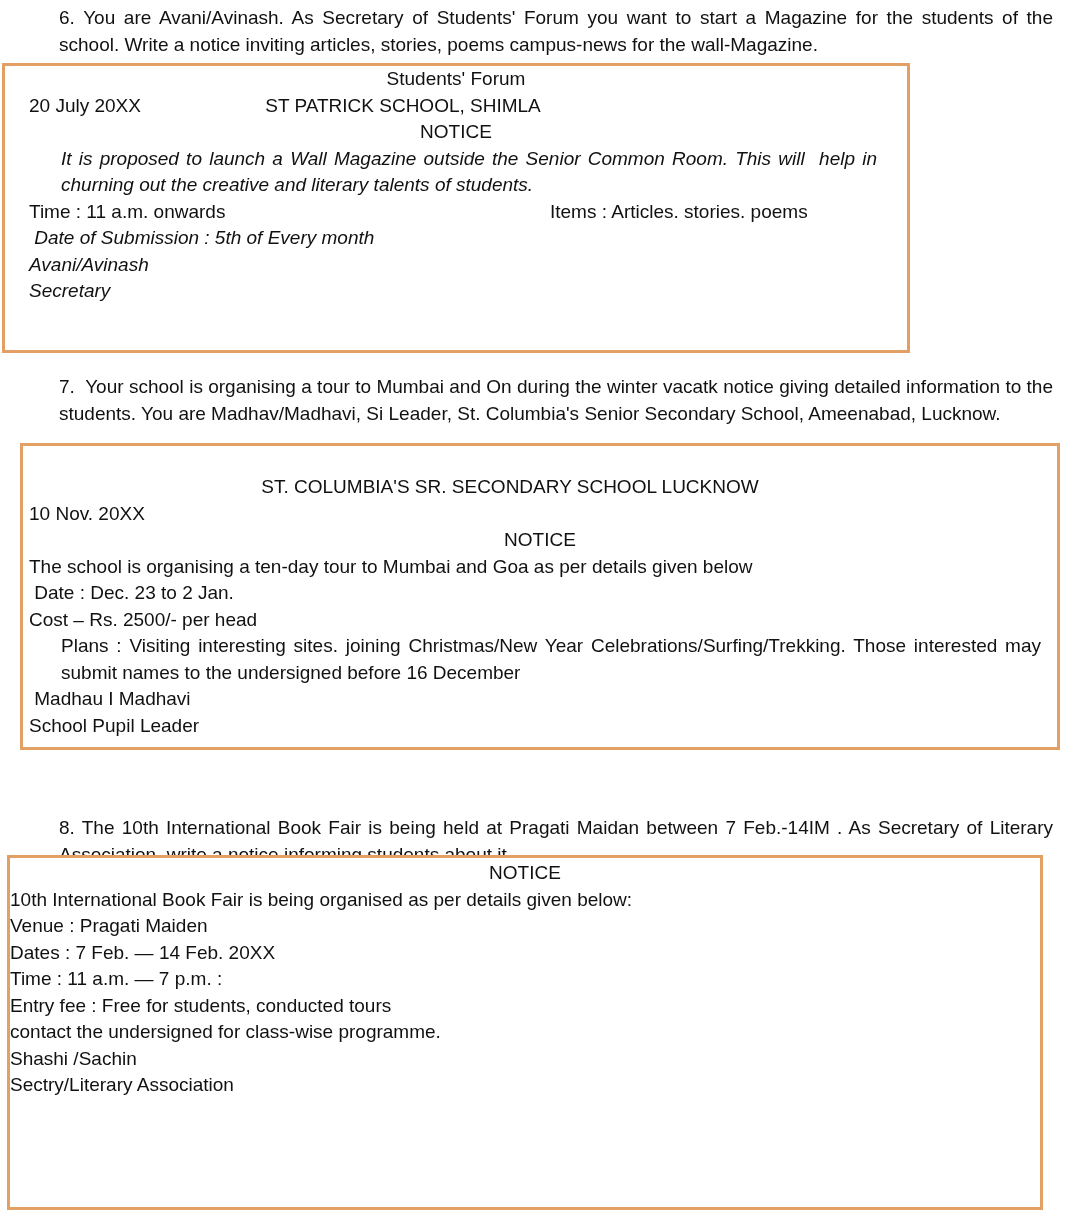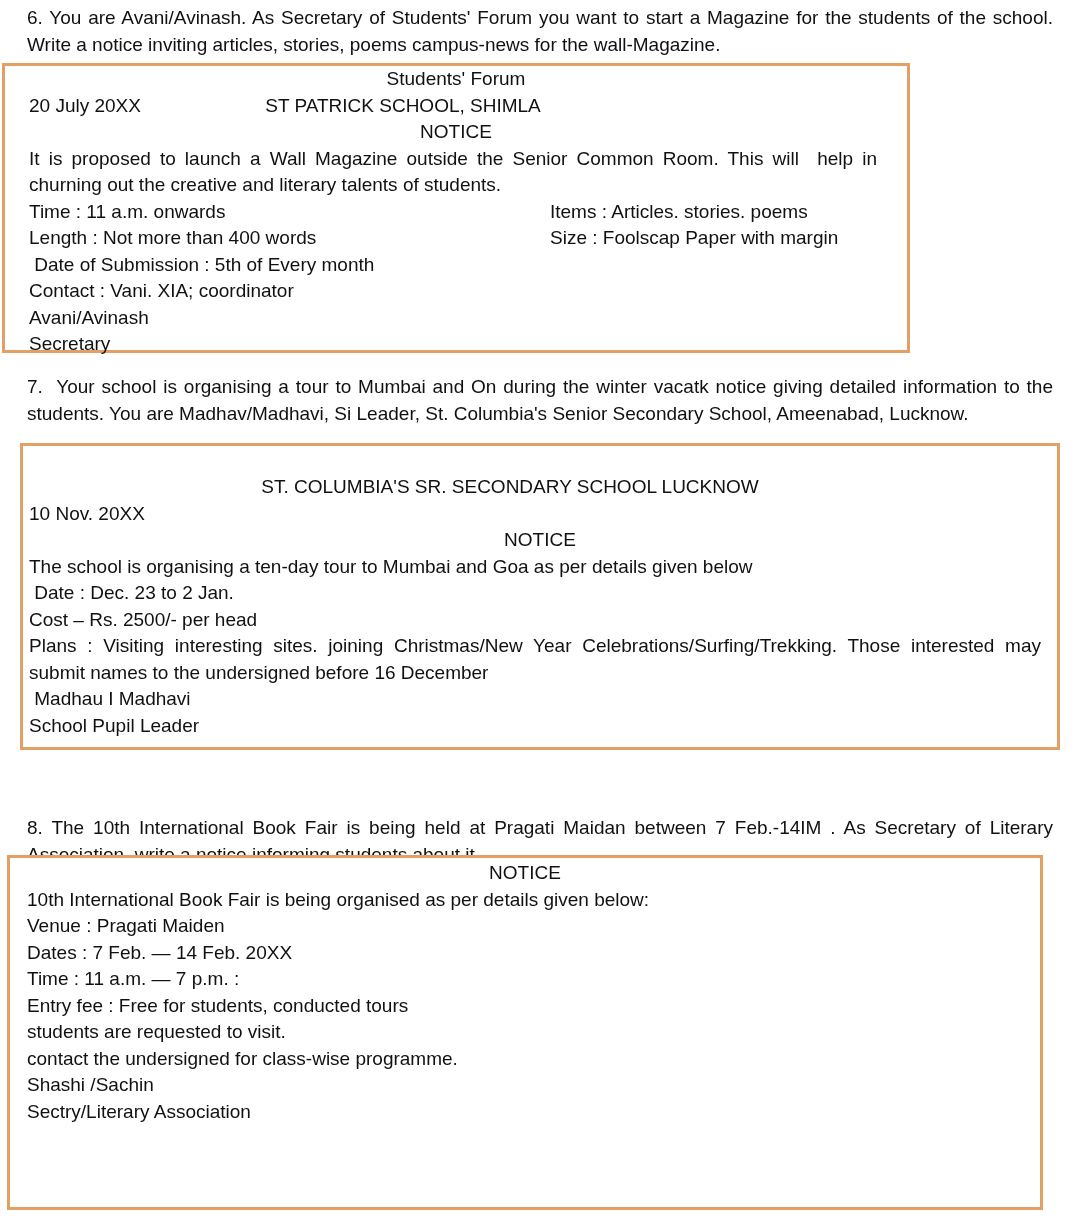--- a/index.html
+++ b/index.html
@@ -8,44 +8,44 @@
     position: relative;
     width: 1080px;
     height: 1226px;
     font-family: "Liberation Sans", "DejaVu Sans", sans-serif;
     font-size: 19px;
     line-height: 26.5px;
     color: #111111;
     overflow: hidden;
   }
   .prompt-block { position: absolute; left: 27px; width: 1026px; }
-  .para-justify { text-align: justify; white-space: pre-wrap; }
+  .para-justify { text-align: justify; white-space: pre-wrap; margin-left: 32px; }
   .line { white-space: pre-wrap; }
   .notice-box {
     position: absolute;
     border: 3px solid #e2a064;
     background: #ffffff;
   }
   #box-q6 { left: 2px;  top: 63px;  width: 908px; height: 290px; }
   #box-q7 { left: 20px; top: 443px; width: 1040px; height: 307px; }
   #box-q8 { left: 7px;  top: 855px; width: 1036px; height: 355px; }
   .center { text-align: center; }
   .shift-left-65 { transform: translateX(-65px); }
   .shift-left-30 { transform: translateX(-30px); }
   
-  .b1-pad  { padding-left: 24px; padding-right: 30px; }
+  .b1-pad  { padding-left: 24px; padding-right: 30px; font-style: italic; }
   .b1-row  { position: relative; padding-left: 24px; }
   .b1-col2 { position: absolute; left: 545px; top: 0; white-space: pre-wrap; }
   .b1-date { position: absolute; left: 24px; top: 0; white-space: pre-wrap; }
   
   #box-q7 .inner { padding-top: 28px; }
   .b2-pad { padding-left: 6px; padding-right: 16px; }
   
   #box-q8 .inner { padding-top: 2px; }
-  .b3-pad { padding-left: 17px; padding-right: 16px; }
+  .b3-pad { padding-right: 16px; }
 </style>
 </head>
 <body>
 
 <div class="prompt-block" style="top:5px">
   <div class="para-justify">6. You are Avani/Avinash. As Secretary of Students' Forum you want to start a Magazine for the students of the school. Write a notice inviting articles, stories, poems campus-news for the wall-Magazine.</div>
 </div>
 
 <div id="box-q6" class="notice-box">
   <div class="inner">
@@ -53,26 +53,21 @@
     <div class="b1-row">
       <span class="b1-date">20 July 20XX</span>
       <div class="line center shift-left-65">ST PATRICK SCHOOL, SHIMLA</div>
     </div>
     <div class="line center">NOTICE</div>
     <div class="para-justify b1-pad">It is proposed to launch a Wall Magazine outside the Senior Common Room. This will  help in churning out the creative and literary talents of students.</div>
     <div class="b1-row">
       <span class="line">Time : 11 a.m. onwards</span>
       <span class="b1-col2">Items : Articles. stories. poems</span>
     </div>
-    <div class="b1-row">
-      <span class="line">Length : Not more than 400 words</span>
-      <span class="b1-col2">Size : Foolscap Paper with margin</span>
-    </div>
     <div class="line b1-pad"> Date of Submission : 5th of Every month</div>
-    <div class="line b1-pad">Contact : Vani. XIA; coordinator</div>
     <div class="line b1-pad">Avani/Avinash</div>
     <div class="line b1-pad">Secretary</div>
   </div>
 </div>
 
 <div class="prompt-block" style="top:374px">
   <div class="para-justify">7.  Your school is organising a tour to Mumbai and On during the winter vacatk notice giving detailed information to the students. You are Madhav/Madhavi, Si Leader, St. Columbia's Senior Secondary School, Ameenabad, Lucknow.</div>
 </div>
 
 <div id="box-q7" class="notice-box">
@@ -95,18 +90,17 @@
 </div>
 
 <div id="box-q8" class="notice-box">
   <div class="inner">
     <div class="line center">NOTICE</div>
     <div class="line b3-pad">10th International Book Fair is being organised as per details given below:</div>
     <div class="line b3-pad">Venue : Pragati Maiden</div>
     <div class="line b3-pad">Dates : 7 Feb. — 14 Feb. 20XX</div>
     <div class="line b3-pad">Time : 11 a.m. — 7 p.m. :</div>
     <div class="line b3-pad">Entry fee : Free for students, conducted tours</div>
-    <div class="line b3-pad">students are requested to visit.</div>
     <div class="line b3-pad">contact the undersigned for class-wise programme.</div>
     <div class="line b3-pad">Shashi /Sachin</div>
     <div class="line b3-pad">Sectry/Literary Association</div>
   </div>
 </div>
 
 </body></html>

